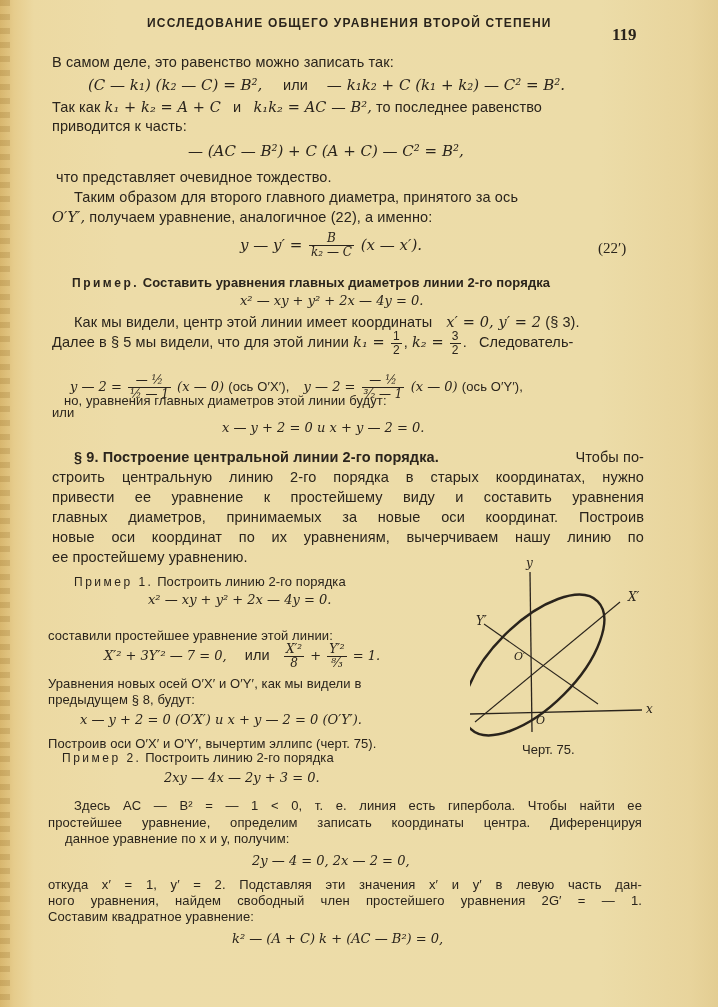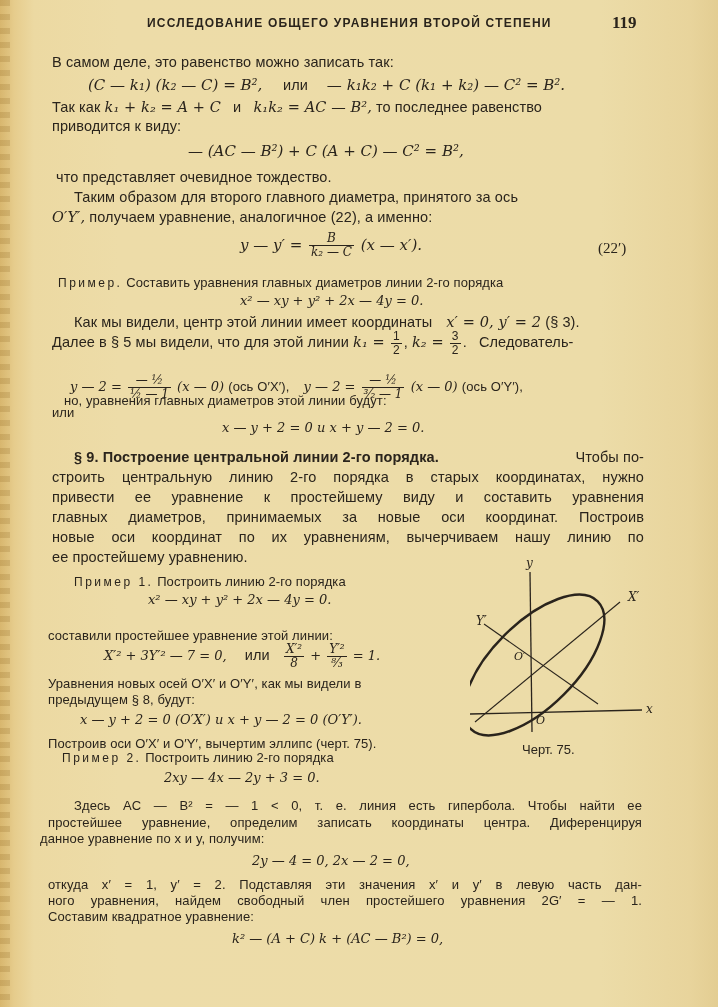--- a/index.html
+++ b/index.html
@@ -9,21 +9,21 @@
     font-family: "Liberation Serif", serif;
     color: #2a241c;
     position: relative;
   }
   .page { position: absolute; left: 0; top: 0; width: 718px; height: 1007px; }
   .abs { position: absolute; white-space: nowrap; }
   .t { font-family: "Liberation Sans Narrow", "Liberation Sans", sans-serif; font-size: 14.5px; letter-spacing: 0.1px; }
   .math { font-family: "DejaVu Serif", serif; font-style: italic; font-size: 15px; }
   .m { font-family: "DejaVu Serif", serif; font-style: italic; }
   .hdr { font-family: "Liberation Sans", sans-serif; font-size: 12px; letter-spacing: 1.2px; font-weight: bold; }
-  .pno { font-family: "Liberation Serif", serif; font-size: 17px; font-weight: bold; }
+  .pno { font-family: "Liberation Serif", serif; font-size: 17px; font-weight: bold; margin-top: 12px; }
   .spaced { letter-spacing: 2.5px; font-size: 12px; }
   .bold { font-weight: bold; }
   .small { font-size: 13px; }
   .frac { display: inline-block; vertical-align: middle; text-align: center; font-size: 12px; line-height: 13px; margin: 0 2px; }
   .frac .num { display: block; border-bottom: 1px solid #2a241c; padding: 0 2px; }
   .frac .den { display: block; padding: 0 2px; }
   .just { text-align: justify; text-align-last: justify; }
   .fig { position: absolute; left: 470px; top: 562px; }
   .caption { font-family: "Liberation Sans", sans-serif; font-size: 13px; }
   .edge-stain { position: absolute; left: 0; top: 0; width: 10px; height: 1007px;
@@ -45,38 +45,38 @@
     <span>— k₁k₂ + C (k₁ + k₂) — C² = B².</span>
   </div>
 
   <div class="abs t" style="left:52px; top:99px; width:592px;">
     <span>Так как</span>
     <span class="m">k₁ + k₂ = A + C</span>
     <span style="margin:0 8px;">и</span>
     <span class="m">k₁k₂ = AC — B²,</span>
     <span>то последнее равенство</span>
   </div>
-  <div class="abs t" style="left:52px; top:118px;">приводится к виду:</div>
+  <div class="abs t" style="left:52px; top:118px;">приводится к часть:</div>
   <div class="abs math" style="left:188px; top:142px;">— (AC — B²) + C (A + C) — C² = B²,</div>
 
   <div class="abs t" style="left:56px; top:169px;">что представляет очевидное тождество.</div>
   <div class="abs t" style="left:74px; top:189px;">Таким образом для второго главного диаметра, принятого за ось</div>
   <div class="abs t" style="left:52px; top:209px;">
     <span class="m">O′Y′,</span>
     <span>получаем уравнение, аналогичное (22), а именно:</span>
   </div>
 
   <div class="abs math" style="left:240px; top:232px;">
     <span>y — y′ =</span>
     <span class="frac"><span class="num">B</span><span class="den">k₂ — C</span></span>
     <span>(x — x′).</span>
   </div>
   <div class="abs" style="left:598px; top:240px; font-size:15px;">(22′)</div>
 
-  <div class="abs t small" style="left:58px; top:275px;">
+  <div class="abs t small" style="left:72px; top:275px;font-weight:bold;">
     <span class="spaced">Пример.</span>
     <span>Составить уравнения главных диаметров линии 2-го порядка</span>
   </div>
   <div class="abs math small" style="left:240px; top:293px;">x² — xy + y² + 2x — 4y = 0.</div>
 
   <div class="abs t" style="left:74px; top:314px;">
     <span>Как мы видели, центр этой линии имеет координаты</span>
     <span class="m" style="margin-left:10px;">x′ = 0, y′ = 2</span>
     <span>(§ 3).</span>
   </div>
@@ -155,19 +155,19 @@
     <span class="abs m" style="left:176px; top:140px; font-size:12px;">x</span>
     <span class="abs m" style="left:158px; top:28px; font-size:12px;">X′</span>
     <span class="abs m" style="left:6px; top:52px; font-size:12px;">Y′</span>
     <span class="abs m" style="left:44px; top:88px; font-size:11px;">O′</span>
     <span class="abs m" style="left:66px; top:152px; font-size:11px;">O</span>
     <span class="abs caption" style="left:52px; top:180px;">Черт. 75.</span>
   </div>
 
   <div class="abs t small just" style="left:74px; top:798px; width:568px;">Здесь AC — B² = — 1 &lt; 0, т. е. линия есть гипербола. Чтобы найти ее</div>
   <div class="abs t small just" style="left:48px; top:815px; width:594px;">простейшее уравнение, определим записать координаты центра. Диференцируя</div>
-  <div class="abs t small" style="left:40px; top:831px;">данное уравнение по x и y, получим:</div>
+  <div class="abs t small" style="left:65px; top:831px;">данное уравнение по x и y, получим:</div>
   <div class="abs math small" style="left:252px; top:853px;">2y — 4 = 0,   2x — 2 = 0,</div>
   <div class="abs t small just" style="left:48px; top:877px; width:594px;">откуда x′ = 1, y′ = 2. Подставляя эти значения x′ и y′ в левую часть дан-</div>
   <div class="abs t small just" style="left:48px; top:893px; width:594px;">ного уравнения, найдем свободный член простейшего уравнения 2G′ = — 1.</div>
   <div class="abs t small" style="left:48px; top:909px;">Составим квадратное уравнение:</div>
   <div class="abs math small" style="left:232px; top:931px;">k² — (A + C) k + (AC — B²) = 0,</div>
 </div>
 
 </body></html>

